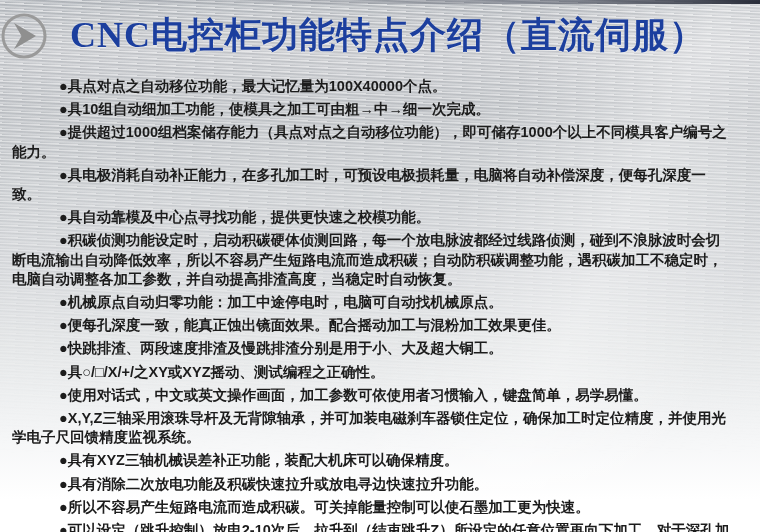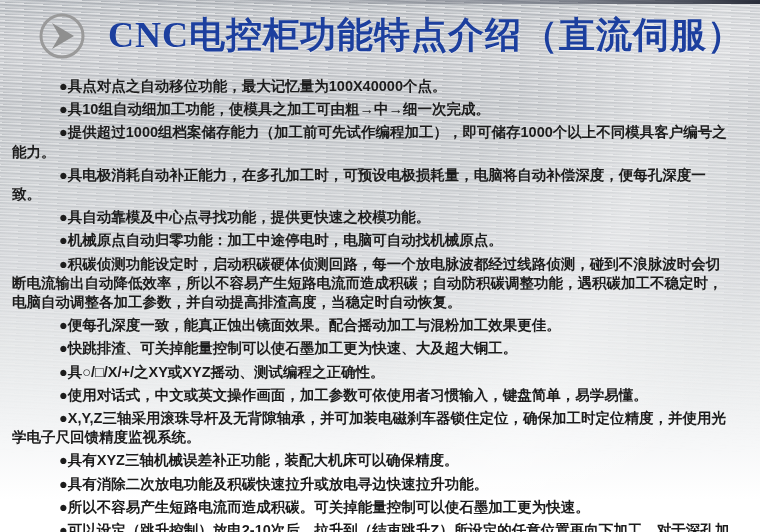--- a/index.html
+++ b/index.html
@@ -29,21 +29,21 @@
   .top-edge{
     position:absolute;top:0;left:0;right:0;height:4px;pointer-events:none;
     background:linear-gradient(90deg,
       rgba(110,115,125,0) 0%, rgba(110,115,125,0.18) 40%,
       rgba(60,66,82,0.45) 72%, rgba(18,22,36,0.88) 100%);
   }
   .header{
     position:relative;
     height:70px;
     display:flex;align-items:center;
-    padding-left:38px;box-sizing:border-box;
+    box-sizing:border-box;
   }
   .icon-wrap{width:48px;height:48px;flex:0 0 auto;margin-top:2px;}
   .title{
     margin:0 0 0 22px;
     font-family:"Liberation Serif","DejaVu Serif",serif;
     font-weight:bold;
     font-size:36px;
     letter-spacing:1px;
     color:#1c3f9e;
     white-space:nowrap;
@@ -76,27 +76,27 @@
         <circle cx="24" cy="24" r="21" fill="none" stroke="#9a9a9a" stroke-width="3"></circle>
         <polygon points="14,11 36,24 14,37 21.5,24" fill="#8f8f8f"></polygon>
       </svg>
     </div>
     <h1 class="title">CNC电控柜功能特点介绍（直流伺服）</h1>
   </div>
 
   <div class="body">
     <p>●具点对点之自动移位功能，最大记忆量为100X40000个点。</p>
     <p>●具10组自动细加工功能，使模具之加工可由粗→中→细一次完成。</p>
-    <p>●提供超过1000组档案储存能力（加工前可先试作编程加工），即可储存1000个以上不同模具客户编号之能力。</p>
+    <p>●提供超过1000组档案储存能力（具点对点之自动移位功能），即可储存1000个以上不同模具客户编号之能力。</p>
     <p>●具电极消耗自动补正能力，在多孔加工时，可预设电极损耗量，电脑将自动补偿深度，便每孔深度一致。</p>
     <p>●具自动靠模及中心点寻找功能，提供更快速之校模功能。</p>
+    <p>●积碳侦测功能设定时，启动积碳硬体侦测回路，每一个放电脉波都经过线路侦测，碰到不浪脉波时会切断电流输出自动降低效率，所以不容易产生短路电流而造成积碳；自动防积碳调整功能，遇积碳加工不稳定时，电脑自动调整各加工参数，并自动提高排渣高度，当稳定时自动恢复。</p>
     <p>●机械原点自动归零功能：加工中途停电时，电脑可自动找机械原点。</p>
-    <p>●积碳侦测功能设定时，启动积碳硬体侦测回路，每一个放电脉波都经过线路侦测，碰到不浪脉波时会切断电流输出自动降低效率，所以不容易产生短路电流而造成积碳；自动防积碳调整功能，遇积碳加工不稳定时，电脑自动调整各加工参数，并自动提高排渣高度，当稳定时自动恢复。</p>
     <p>●便每孔深度一致，能真正蚀出镜面效果。配合摇动加工与混粉加工效果更佳。</p>
-    <p>●快跳排渣、可关掉能量控制可以使石墨加工更为快速、大及超大铜工。</p>
+    <p>●快跳排渣、两段速度排渣及慢跳排渣分别是用于小、大及超大铜工。</p>
     <p>●具○/□/X/+/之XY或XYZ摇动、测试编程之正确性。</p>
     <p>●使用对话式，中文或英文操作画面，加工参数可依使用者习惯输入，键盘简单，易学易懂。</p>
     <p>●X,Y,Z三轴采用滚珠导杆及无背隙轴承，并可加装电磁刹车器锁住定位，确保加工时定位精度，并使用光学电子尺回馈精度监视系统。</p>
     <p>●具有XYZ三轴机械误差补正功能，装配大机床可以确保精度。</p>
     <p>●具有消除二次放电功能及积碳快速拉升或放电寻边快速拉升功能。</p>
     <p>●所以不容易产生短路电流而造成积碳。可关掉能量控制可以使石墨加工更为快速。</p>
     <p>●可以设定（跳升控制）放电2-10次后，拉升到（结束跳升Z）所设定的任意位置再向下加工，对于深孔加工有良好的排渣效果。</p>
   </div>
 </div>
 

